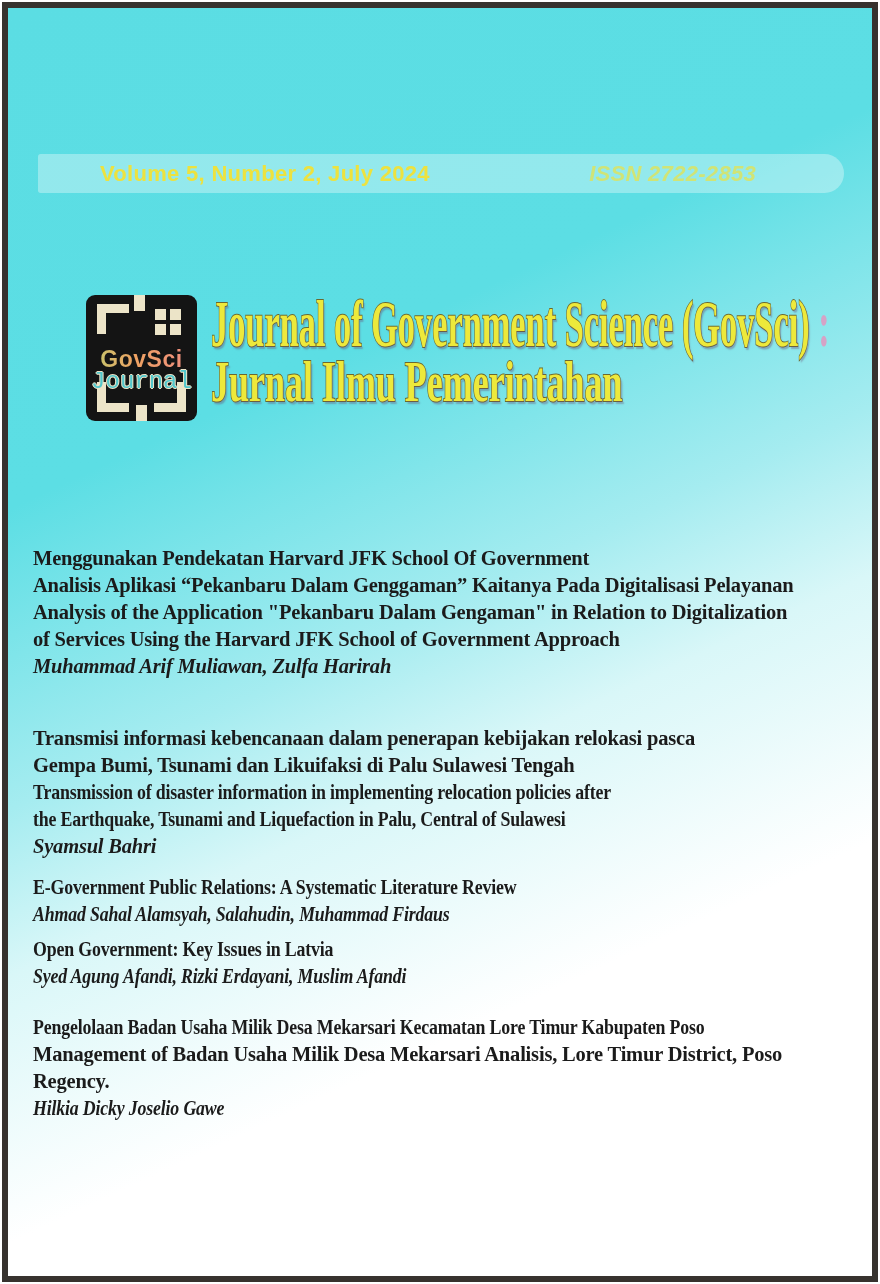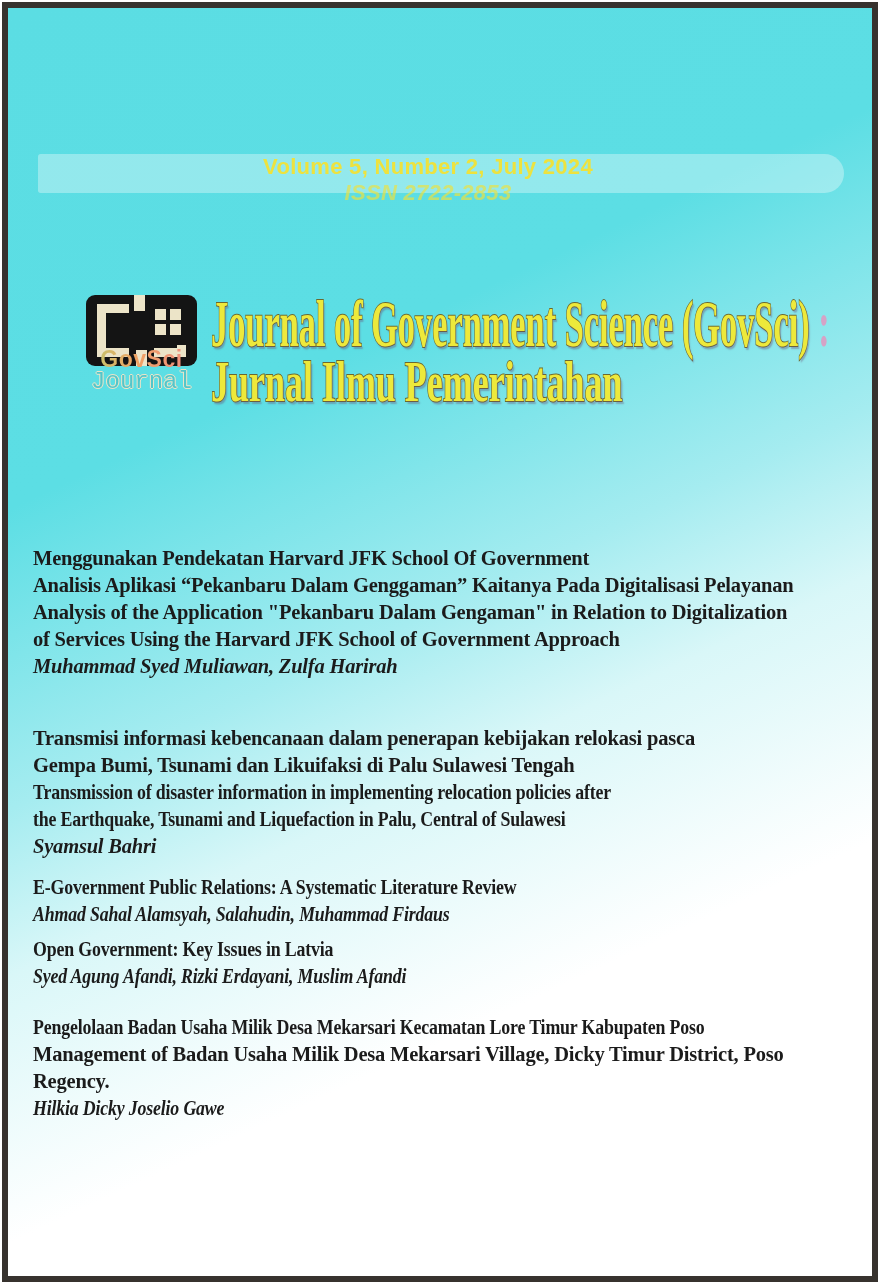--- a/index.html
+++ b/index.html
@@ -17,27 +17,26 @@
   
   .banner {
     position:absolute; left:30px; top:146px; width:806px; height:39px;
     background:rgba(255,255,255,0.34);
     border-radius:3px 22px 22px 3px;
     display:flex; align-items:center; justify-content:space-between;
     padding:0 88px 0 62px;
     font-family:"Liberation Sans", sans-serif;
     font-weight:bold; font-size:22px; color:#ede23e;
     letter-spacing:0.3px;
-    flex-direction:column;
   }
   .banner .issn { opacity:0.68;font-style:italic; }
 
   
   .logo {
-    position:absolute; left:78px; top:287px; width:111px; height:71px;
+    position:absolute; left:78px; top:287px; width:111px; height:126px;
     background:#141414; border-radius:9px;
   }
   .logo .br { position:absolute; background:#ece4c8; }
   
   .b-tl-h { left:11px; top:9px;  width:32px; height:9px; }
   .b-tl-v { left:11px; top:9px;  width:9px;  height:30px; }
   .b-tr-h { right:11px; top:9px; width:32px; height:9px; }
   .b-tr-v { right:11px; top:9px; width:9px;  height:30px; }
   .b-bl-h { left:11px; bottom:9px;  width:32px; height:9px; }
   .b-bl-v { left:11px; bottom:9px;  width:9px;  height:30px; }
@@ -133,38 +132,38 @@
     <div class="tline t1"><span>Journal of Government Science (GovSci)</span><span class="colon"> :</span></div>
     <div class="tline t2">Jurnal Ilmu Pemerintahan</div>
   </div>
 
   <div class="articles">
       <div class="article">
         <div class="aline">Menggunakan Pendekatan Harvard JFK School Of Government</div>
         <div class="aline">Analisis Aplikasi “Pekanbaru Dalam Genggaman” Kaitanya Pada Digitalisasi Pelayanan</div>
         <div class="aline">Analysis of the Application "Pekanbaru Dalam Gengaman" in Relation to Digitalization</div>
         <div class="aline">of Services Using the Harvard JFK School of Government Approach</div>
-        <div class="authors">Muhammad Syed Muliawan, Zulfa Harirah</div>
+        <div class="authors">Muhammad Arif Muliawan, Zulfa Harirah</div>
       </div>
       <div class="article">
         <div class="aline">Transmisi informasi kebencanaan dalam penerapan kebijakan relokasi pasca</div>
         <div class="aline">Gempa Bumi, Tsunami dan Likuifaksi di Palu Sulawesi Tengah</div>
         <div class="aline cond">Transmission of disaster information in implementing relocation policies after</div>
         <div class="aline cond">the Earthquake, Tsunami and Liquefaction in Palu, Central of Sulawesi</div>
         <div class="authors">Syamsul Bahri</div>
       </div>
       <div class="article">
         <div class="aline cond">E-Government Public Relations: A Systematic Literature Review</div>
         <div class="authors cond">Ahmad Sahal Alamsyah, Salahudin, Muhammad Firdaus</div>
       </div>
       <div class="article">
         <div class="aline cond">Open Government: Key Issues in Latvia</div>
         <div class="authors cond">Syed Agung Afandi, Rizki Erdayani, Muslim Afandi</div>
       </div>
       <div class="article">
         <div class="aline cond">Pengelolaan Badan Usaha Milik Desa Mekarsari Kecamatan Lore Timur Kabupaten Poso</div>
-        <div class="aline">Management of Badan Usaha Milik Desa Mekarsari Village, Dicky Timur District, Poso</div>
+        <div class="aline">Management of Badan Usaha Milik Desa Mekarsari Analisis, Lore Timur District, Poso</div>
         <div class="aline">Regency.</div>
         <div class="authors cond">Hilkia Dicky Joselio Gawe</div>
       </div>
     </div>
 
 </div>
 
 </body></html>

